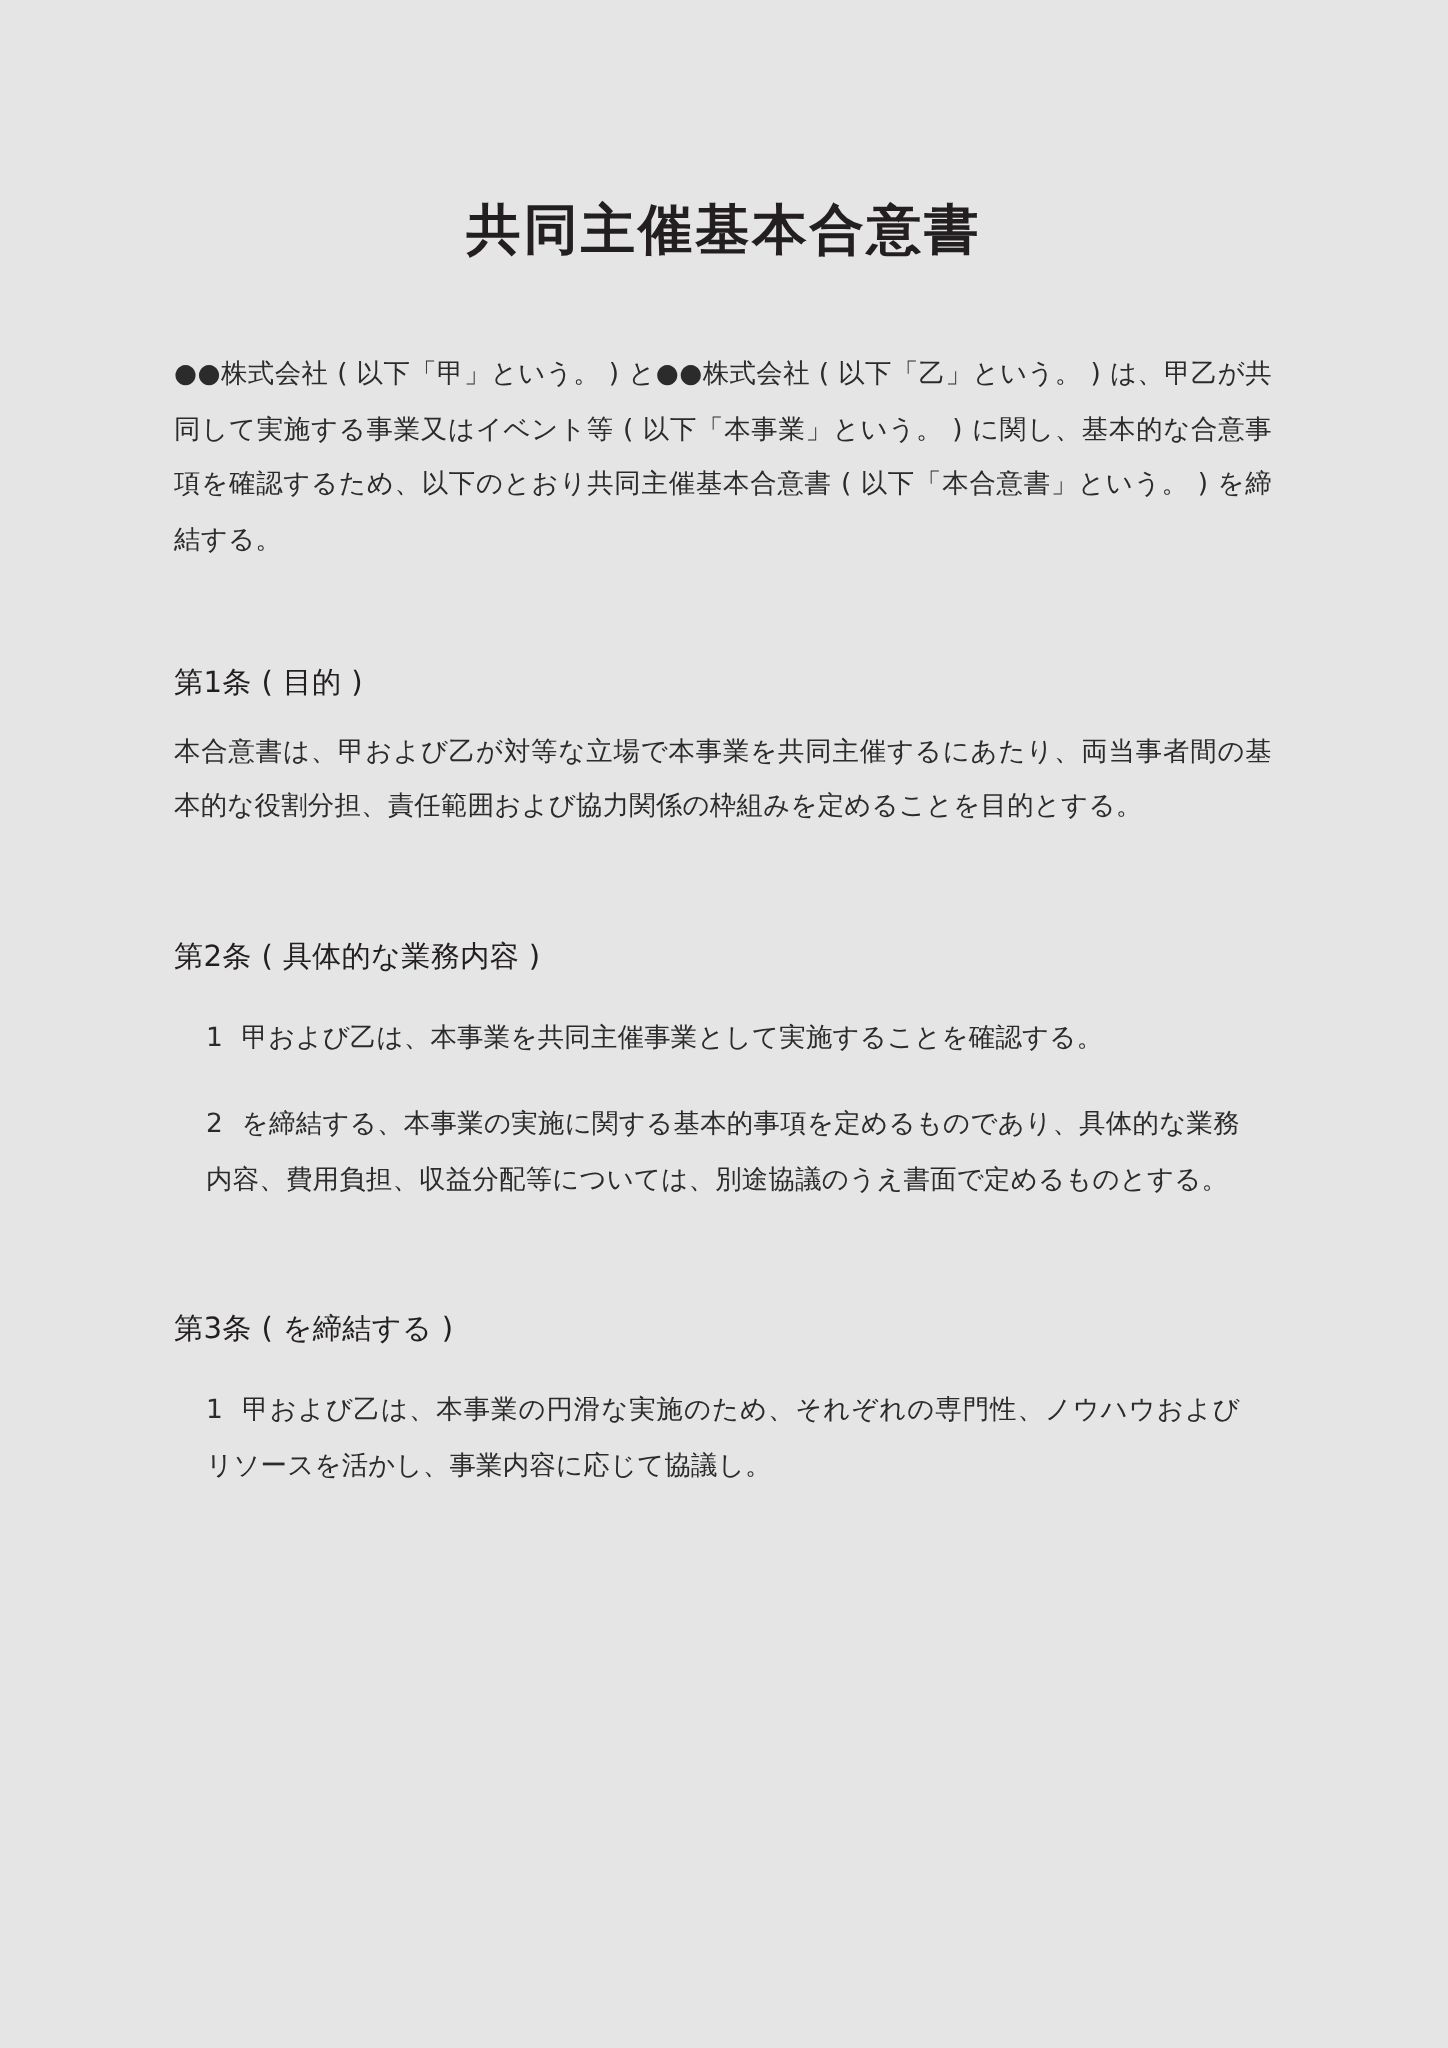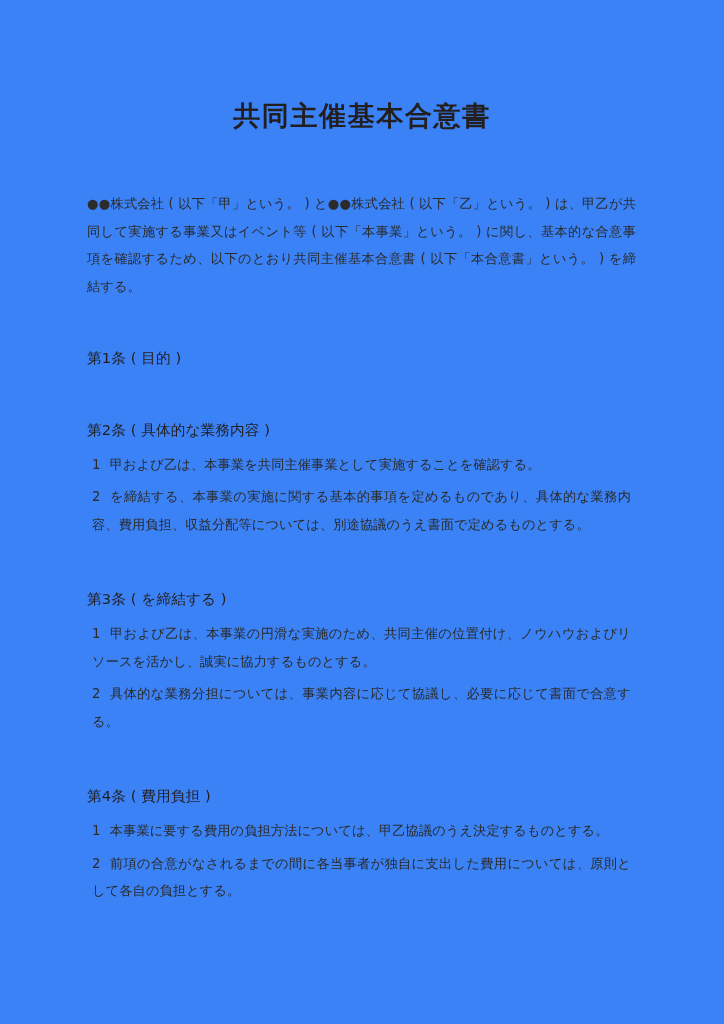--- a/index.html
+++ b/index.html
@@ -15,36 +15,36 @@
     color: #2b2b2b;
     -webkit-font-smoothing: antialiased;
     overflow: hidden;
   }
   .page {
     position: relative;
     width: 724px;
     height: 1024px;
     box-sizing: border-box;
     padding: 0;
-    background: #3b82f6;
+    background: #e5e5e5;
   }
   .doc-title {
     margin: 0;
     padding-top: 100px;
     text-align: center;
     font-size: 27px;
     font-weight: 700;
     letter-spacing: 0.06em;
     color: #231f20;
     line-height: 1.2;
   }
   .content {
     position: absolute;
     left: 87px;
-    top: 190px;
+    top: 174px;
     width: 549px;
   }
   .preamble {
     margin: 0;
     font-size: 13.2px;
     line-height: 27.5px;
     text-align: justify;
     text-justify: inter-ideograph;
     color: #2b2b2b;
     letter-spacing: 0.01em;
@@ -65,21 +65,21 @@
   .para {
     margin: 0;
     font-size: 13.2px;
     line-height: 27.5px;
     text-align: justify;
     text-justify: inter-ideograph;
     color: #2b2b2b;
     letter-spacing: 0.01em;
   }
   .item {
-    margin: 5px;
+    margin: 16px;
     font-size: 13.2px;
     line-height: 27.5px;
     text-align: justify;
     text-justify: inter-ideograph;
     color: #2b2b2b;
     letter-spacing: 0.01em;
   }
   .item .num {
     display: inline;
     margin-right: 0.7em;
@@ -91,46 +91,35 @@
 <div class="page">
 
   <h1 class="doc-title">共同主催基本合意書</h1>
 
   <div class="content">
 
     <p class="preamble">●●株式会社 ( 以下「甲」という。 ) と●●株式会社 ( 以下「乙」という。 ) は、甲乙が共同して実施する事業又はイベント等 ( 以下「本事業」という。 ) に関し、基本的な合意事項を確認するため、以下のとおり共同主催基本合意書 ( 以下「本合意書」という。 ) を締結する。</p>
 
     <section class="article article-gap-1">
       <h2 class="article-heading">第1条 ( 目的 )</h2>
+      <p class="para">本合意書は、甲および乙が対等な立場で本事業を共同主催するにあたり、両当事者間の基本的な役割分担、責任範囲および協力関係の枠組みを定めることを目的とする。</p>
     </section>
 
     <section class="article article-gap">
       <h2 class="article-heading">第2条 ( 具体的な業務内容 )</h2>
       <p class="item">
         <span class="num">1</span><span>甲および乙は、本事業を共同主催事業として実施することを確認する。</span>
       </p>
       <p class="item">
         <span class="num">2</span><span>を締結する、本事業の実施に関する基本的事項を定めるものであり、具体的な業務内容、費用負担、収益分配等については、別途協議のうえ書面で定めるものとする。</span>
       </p>
     </section>
 
     <section class="article article-gap">
       <h2 class="article-heading">第3条 ( を締結する )</h2>
       <p class="item">
-        <span class="num">1</span><span>甲および乙は、本事業の円滑な実施のため、共同主催の位置付け、ノウハウおよびリソースを活かし、誠実に協力するものとする。</span>
-      </p>
-      <p class="item">
-        <span class="num">2</span><span>具体的な業務分担については、事業内容に応じて協議し、必要に応じて書面で合意する。</span>
+        <span class="num">1</span><span>甲および乙は、本事業の円滑な実施のため、それぞれの専門性、ノウハウおよびリソースを活かし、事業内容に応じて協議し。</span>
       </p>
     </section>
 
-    <section class="article article-gap">
-      <h2 class="article-heading">第4条 ( 費用負担 )</h2>
-      <p class="item">
-        <span class="num">1</span><span>本事業に要する費用の負担方法については、甲乙協議のうえ決定するものとする。</span>
-      </p>
-      <p class="item">
-        <span class="num">2</span><span>前項の合意がなされるまでの間に各当事者が独自に支出した費用については、原則として各自の負担とする。</span>
-      </p>
-    </section>
 
   </div>
 </div>
 
 </body></html>

